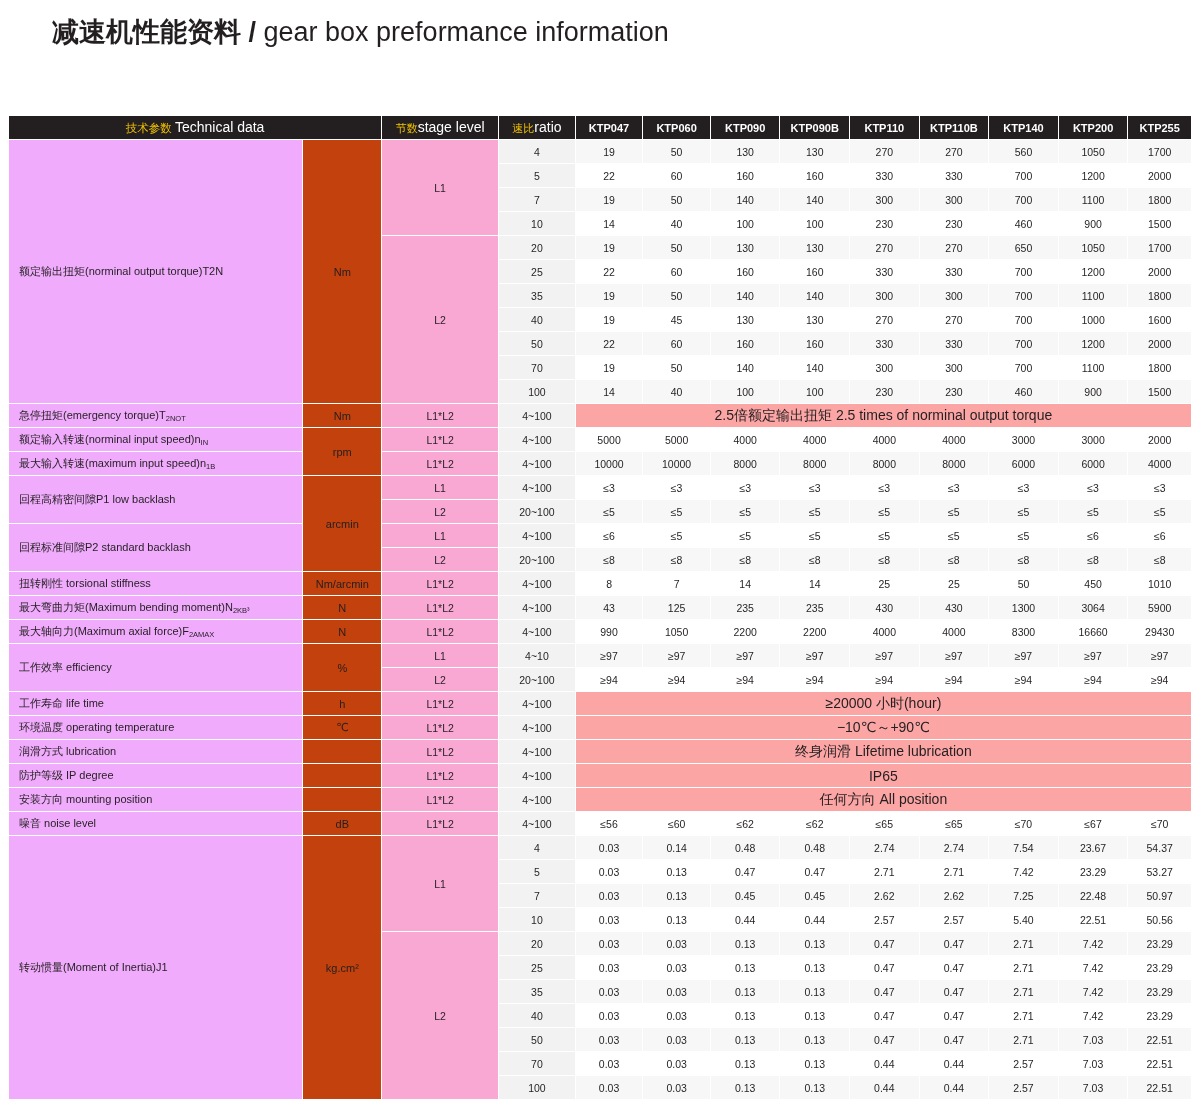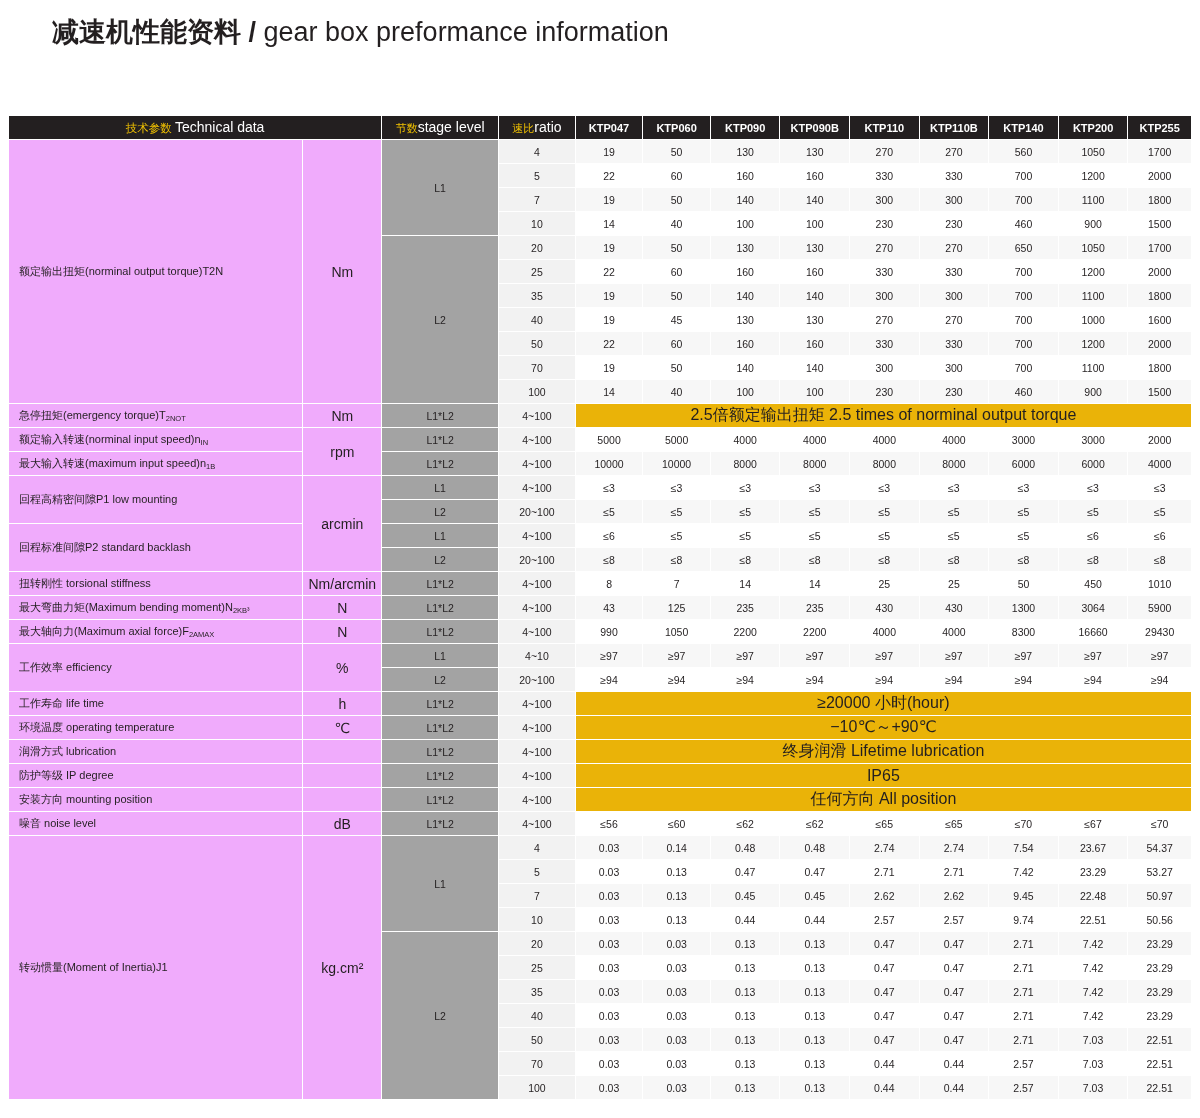--- a/index.html
+++ b/index.html
@@ -9,26 +9,26 @@
   .title .cn{font-weight:bold;}
   .title .sep{font-weight:bold;}
   .title .en{font-weight:normal;}
   table{position:absolute;left:8px;top:115px;border-collapse:collapse;width:1184px;font-size:10.5px;}
   th,td{border:1px solid #ffffff;text-align:center;vertical-align:middle;padding:0;}
   thead th{background:#231f20;color:#ffffff;height:23px;font-size:11px;font-weight:bold;}
   thead th.tech{font-size:11.5px;}
   thead th .yellow{color:#f2c200;font-weight:normal;}
   thead th .white{color:#ffffff;font-weight:normal;font-size:14px;}
   td.lbl{background:#f0abfc;text-align:left;padding-left:10px;font-size:11px;color:#231f20;}
-  td.unit{background:#f0abfc;font-size:14px;}
-  td.stage{background:#a3a3a3;font-size:10.5px;}
+  td.unit{background:#c2410c;font-size:11px;}
+  td.stage{background:#f9a8d4;font-size:10.5px;}
   td.ratio{background:#f2f2f2;font-size:10.5px;}
   td.val{background:#ffffff;font-size:10.5px;}
   td.valalt{background:#f7f7f7;font-size:10.5px;}
-  td.span{background:#eab308;font-size:16px;}
+  td.span{background:#fca5a5;font-size:14px;}
   tr.rh td{height:23px;}
   sub{font-size:7.5px;vertical-align:-2px;margin-top:11px;}
 </style>
 </head>
 <body>
 
 <div class="page">
 
   <div class="title">
     <span class="cn">减速机性能资料</span><span class="sep"> / </span><span class="en">gear box preformance information</span>
@@ -239,21 +239,21 @@
         <td class="valalt">8000</td>
         <td class="valalt">8000</td>
         <td class="valalt">8000</td>
         <td class="valalt">8000</td>
         <td class="valalt">6000</td>
         <td class="valalt">6000</td>
         <td class="valalt">4000</td>
       </tr>
 
       <tr class="rh">
-        <td class="lbl" rowspan="2">回程高精密间隙P1 low mounting</td>
+        <td class="lbl" rowspan="2">回程高精密间隙P1 low backlash</td>
         <td class="unit" rowspan="4">arcmin</td>
         <td class="stage">L1</td>
         <td class="ratio">4~100</td>
         <td class="val">≤3</td>
         <td class="val">≤3</td>
         <td class="val">≤3</td>
         <td class="val">≤3</td>
         <td class="val">≤3</td>
         <td class="val">≤3</td>
         <td class="val">≤3</td>
@@ -463,33 +463,33 @@
         <td class="val">53.27</td>
       </tr>
       <tr class="rh">
         <td class="ratio">7</td>
         <td class="valalt">0.03</td>
         <td class="valalt">0.13</td>
         <td class="valalt">0.45</td>
         <td class="valalt">0.45</td>
         <td class="valalt">2.62</td>
         <td class="valalt">2.62</td>
-        <td class="valalt">9.45</td>
+        <td class="valalt">7.25</td>
         <td class="valalt">22.48</td>
         <td class="valalt">50.97</td>
       </tr>
       <tr class="rh">
         <td class="ratio">10</td>
         <td class="val">0.03</td>
         <td class="val">0.13</td>
         <td class="val">0.44</td>
         <td class="val">0.44</td>
         <td class="val">2.57</td>
         <td class="val">2.57</td>
-        <td class="val">9.74</td>
+        <td class="val">5.40</td>
         <td class="val">22.51</td>
         <td class="val">50.56</td>
       </tr>
 
       <tr class="rh">
         <td class="stage" rowspan="7">L2</td>
         <td class="ratio">20</td>
         <td class="valalt">0.03</td>
         <td class="valalt">0.03</td>
         <td class="valalt">0.13</td>

